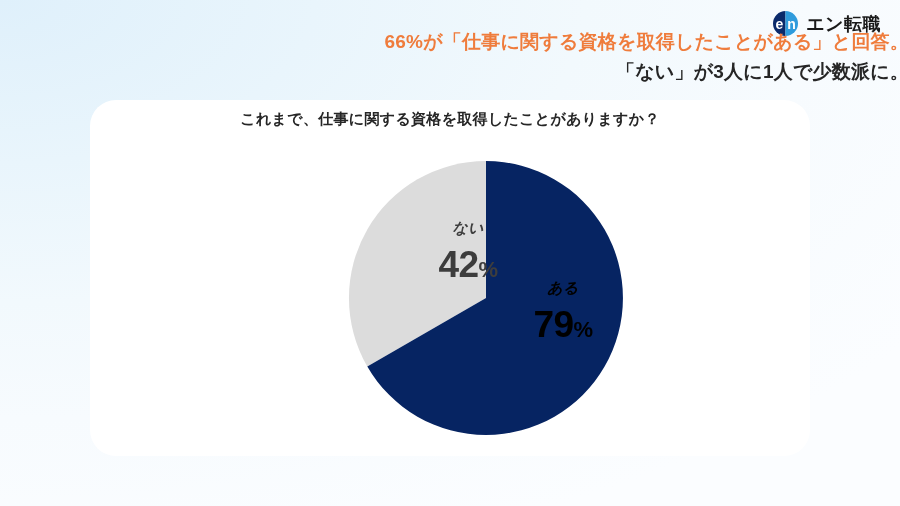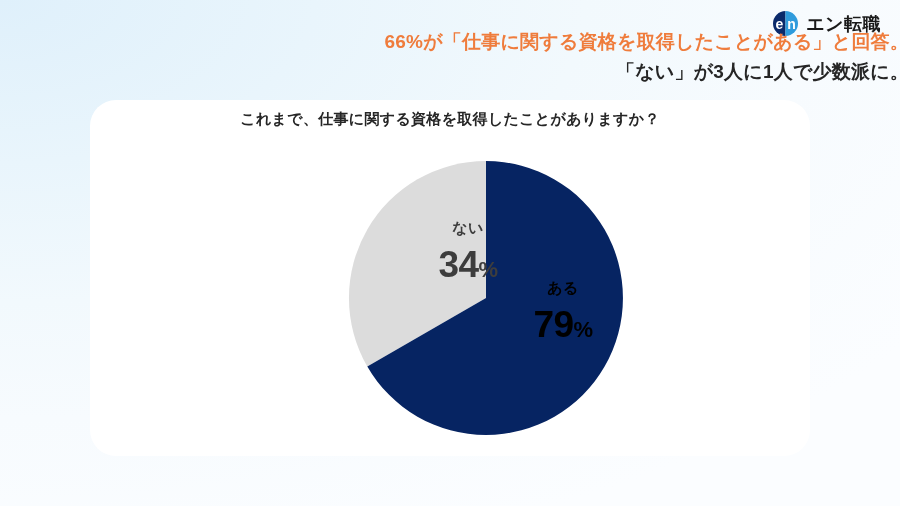--- a/index.html
+++ b/index.html
@@ -103,20 +103,21 @@
     text-align: center;
     line-height: 1;
     white-space: nowrap;
   }
   .slice-name {
     font-size: 15px;
     font-weight: bold;
     letter-spacing: 0.5px;
     display: block;
     margin-bottom: 11px;
+    font-style: italic;
   }
   .slice-value {
     font-size: 37px;
     font-weight: bold;
     letter-spacing: -0.5px;
     display: block;
   }
   .slice-pct {
     font-size: 22px;
     font-weight: bold;
@@ -179,21 +180,21 @@
     <div id="pie-wrap">
       <svg id="pie-svg" viewBox="0 0 280 280">
 
         <path fill="#dcdcdc" d="M 140 140 L 140 3 A 137 137 0 0 0 21.3 208.5 Z"></path>
 
         <path fill="#062462" d="M 140 140 L 140 3 A 137 137 0 1 1 21.3 208.5 Z"></path>
       </svg>
 
       <div class="slice-label" id="label-nai">
         <span class="slice-name">ない</span>
-        <span class="slice-value"><span>34</span><span class="slice-pct">%</span></span>
+        <span class="slice-value"><span>42</span><span class="slice-pct">%</span></span>
       </div>
 
       <div class="slice-label" id="label-aru">
         <span class="slice-name">ある</span>
         <span class="slice-value"><span>79</span><span class="slice-pct">%</span></span>
       </div>
     </div>
   </div>
 
 

